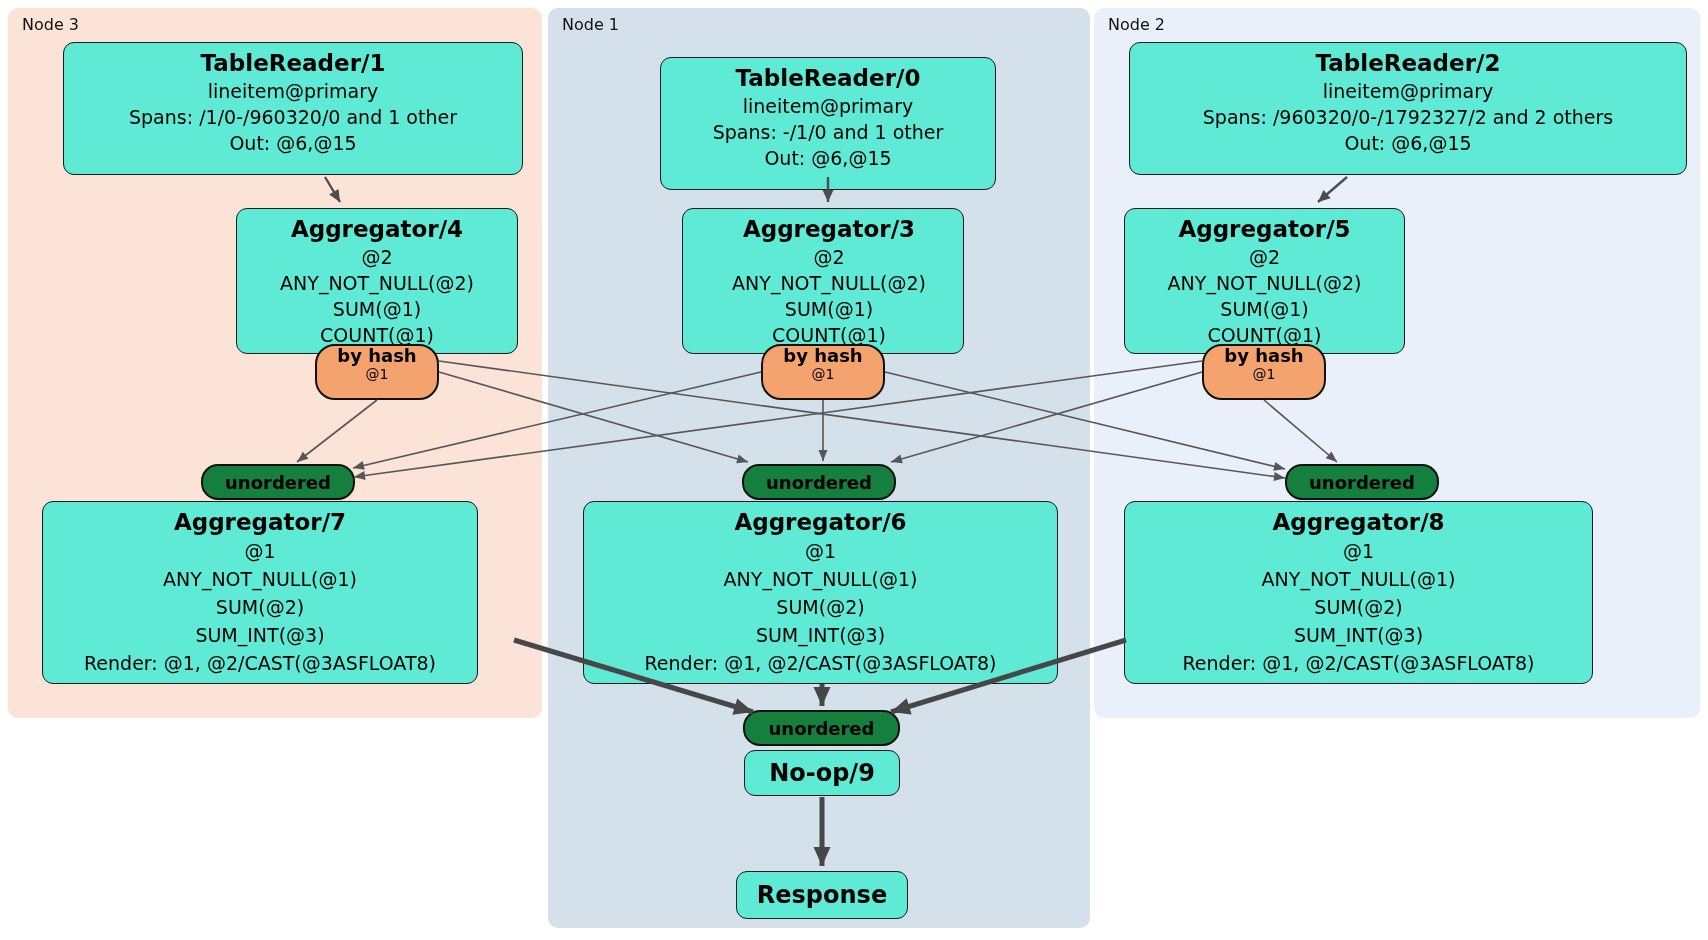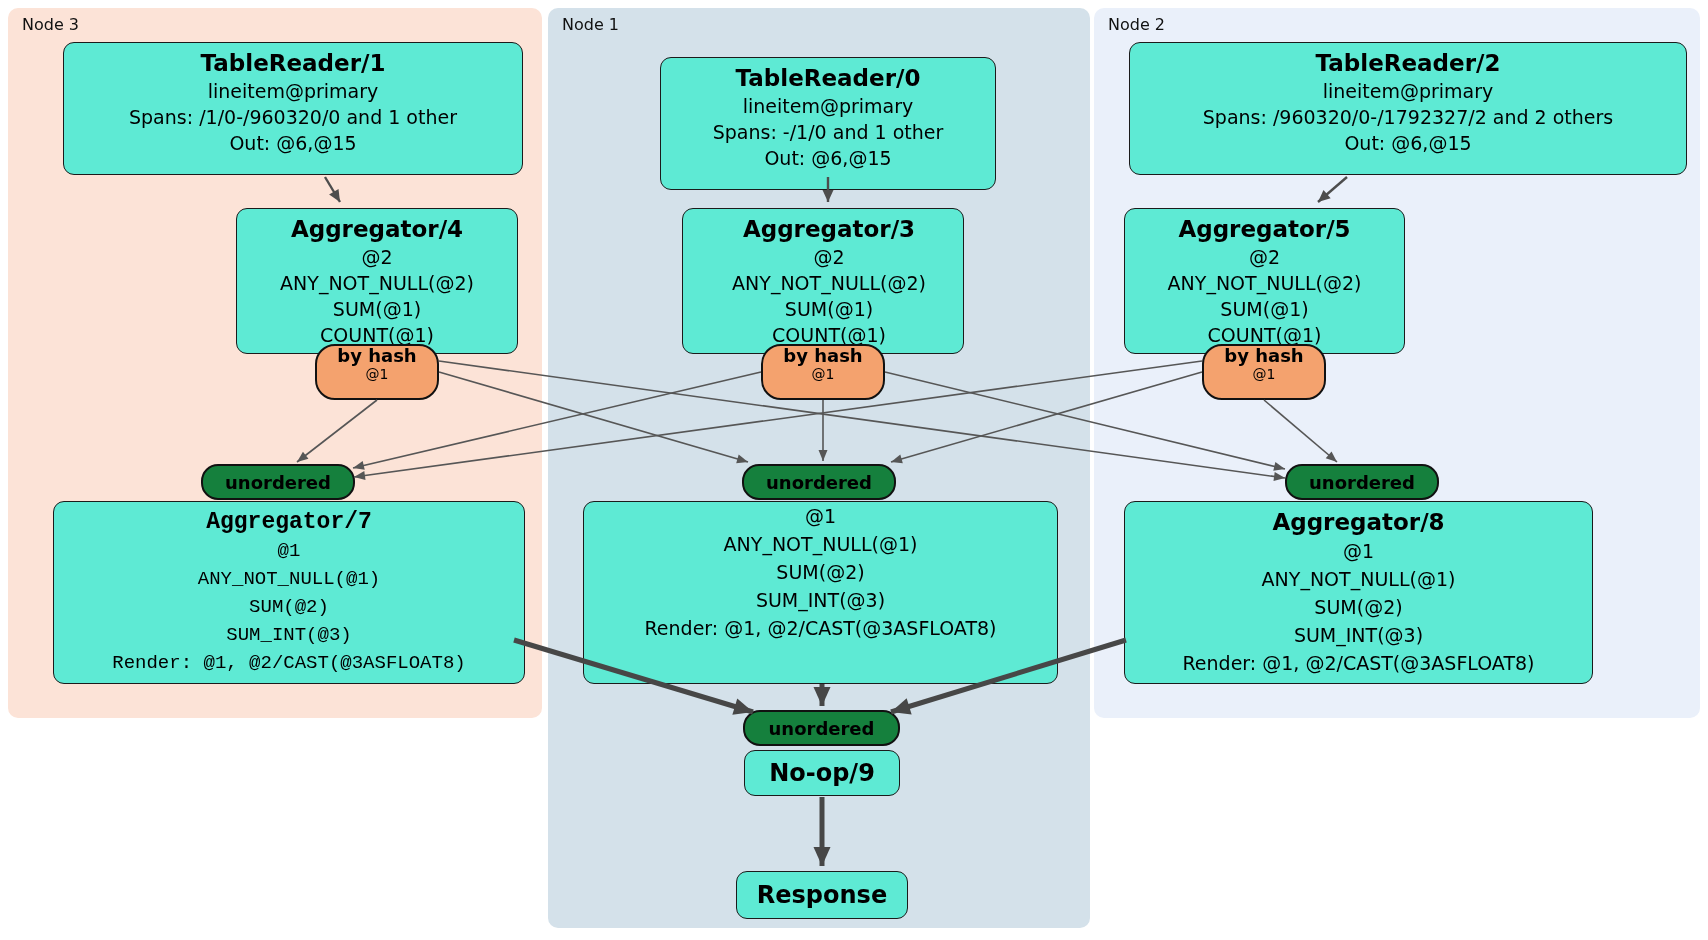--- a/index.html
+++ b/index.html
@@ -108,29 +108,30 @@
   <div class="pill sync-pill" style="left:201px;top:464px;width:154px;height:36px;">
     <span>unordered</span>
   </div>
   <div class="pill sync-pill" style="left:742px;top:464px;width:154px;height:36px;">
     <span>unordered</span>
   </div>
   <div class="pill sync-pill" style="left:1285px;top:464px;width:154px;height:36px;">
     <span>unordered</span>
   </div>
 
-  <div class="proc tall" style="left:53px;top:501px;width:472px;height:183px;font-family:Liberation Mono, monospace;">
+  <div class="proc tall" style="left:42px;top:501px;width:436px;height:183px;">
     <div class="proc-title">Aggregator/7</div>
     <div class="bl">@1</div>
     <div class="bl">ANY_NOT_NULL(@1)</div>
     <div class="bl">SUM(@2)</div>
     <div class="bl">SUM_INT(@3)</div>
     <div class="bl">Render: @1, @2/CAST(@3ASFLOAT8)</div>
   </div>
   <div class="proc tall" style="left:583px;top:501px;width:475px;height:183px;">
+    <div class="proc-title">Aggregator/6</div>
     <div class="bl">@1</div>
     <div class="bl">ANY_NOT_NULL(@1)</div>
     <div class="bl">SUM(@2)</div>
     <div class="bl">SUM_INT(@3)</div>
     <div class="bl">Render: @1, @2/CAST(@3ASFLOAT8)</div>
   </div>
   <div class="proc tall" style="left:1124px;top:501px;width:469px;height:183px;">
     <div class="proc-title">Aggregator/8</div>
     <div class="bl">@1</div>
     <div class="bl">ANY_NOT_NULL(@1)</div>

